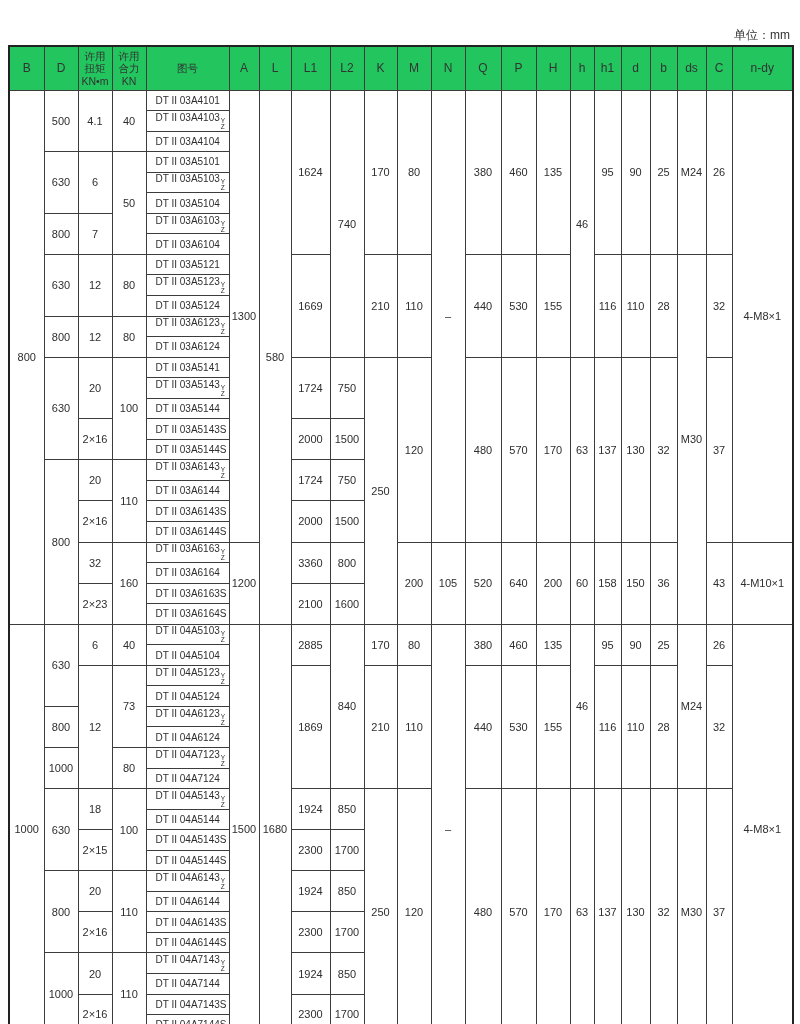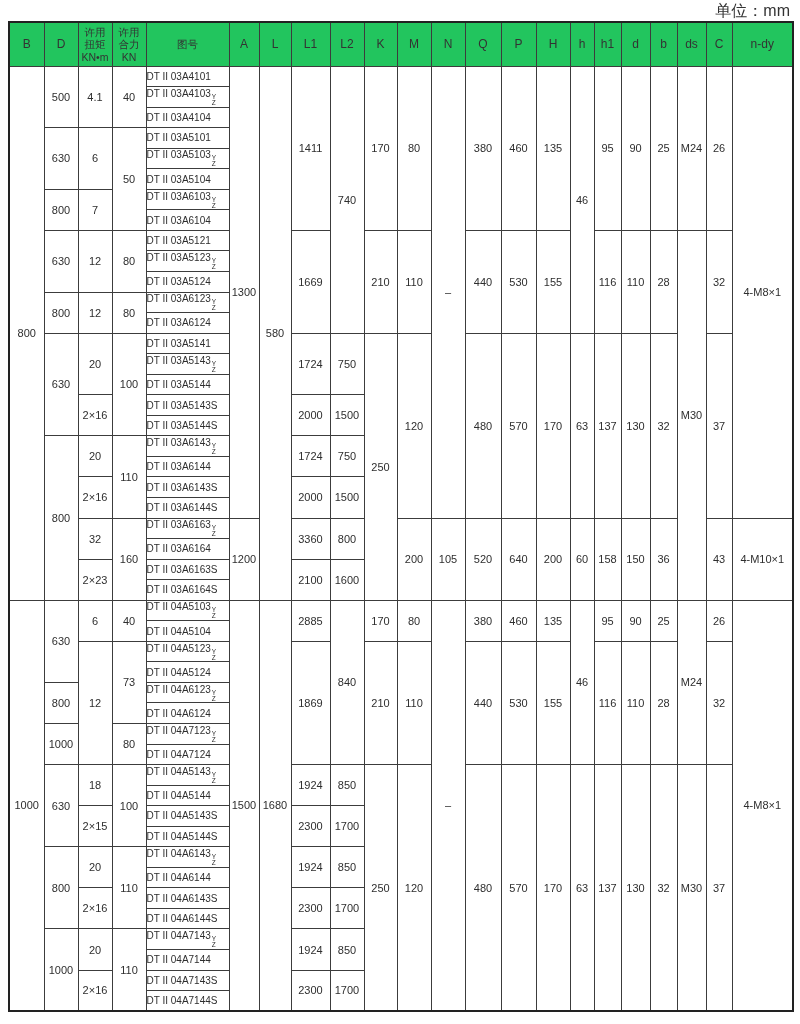--- a/index.html
+++ b/index.html
@@ -1,26 +1,26 @@
 <!DOCTYPE html>
 <html><head>
 <meta charset="utf-8">
 <style>
   html,body{margin:0;padding:0;background:#ffffff;}
   body{width:800px;height:1024px;font-family:"Liberation Sans","DejaVu Sans",sans-serif;color:#2e2e2e;}
   .page{padding:0 8px;}
-  .unit{height:18px;line-height:18px;text-align:right;font-size:16px;color:#333;padding:2px 2px 1px 0;}
+  .unit{height:18px;line-height:18px;text-align:right;font-size:12px;color:#333;padding:2px 2px 1px 0;margin-top:24px;}
   table.spec{border-collapse:collapse;table-layout:fixed;width:784px;border:2px solid #222;}
   th,td{border:1px solid #3c3c3c;padding:0;text-align:center;vertical-align:middle;overflow:hidden;}
   thead tr{height:44px;}
   thead th{background:#22c55e;font-weight:normal;font-size:12px;color:#333;}
   thead th .ln{font-size:10.5px;line-height:12.5px;}
   tbody tr{height:20.55px;}
   tbody td{font-size:11px;background:#fff;color:#2e2e2e;}
-  td.tu{text-align:left;padding-left:0;font-size:10px;white-space:nowrap;}
+  td.tu{text-align:left;padding-left:9px;font-size:10px;white-space:nowrap;}
   .yz{display:inline-flex;flex-direction:column;vertical-align:-2px;margin-left:1px;}
   .yz span{font-size:6.5px;line-height:6px;display:block;text-align:left;}
 </style>
 </head>
 <body>
 
 <div class="page">
   <div class="unit">单位：mm</div>
   <table class="spec">
     <colgroup>
@@ -123,21 +123,21 @@
       </thead>
     <tbody>
         <tr>
           <td rowspan="26">800</td>
           <td rowspan="3">500</td>
           <td rowspan="3">4.1</td>
           <td rowspan="3">40</td>
           <td class="tu">DT II 03A4101</td>
           <td rowspan="22">1300</td>
           <td rowspan="26">580</td>
-          <td rowspan="8">1411</td>
+          <td rowspan="8">1624</td>
           <td rowspan="13">740</td>
           <td rowspan="8">170</td>
           <td rowspan="8">80</td>
           <td rowspan="22">–</td>
           <td rowspan="8">380</td>
           <td rowspan="8">460</td>
           <td rowspan="8">135</td>
           <td rowspan="13">46</td>
           <td rowspan="8">95</td>
           <td rowspan="8">90</td>

